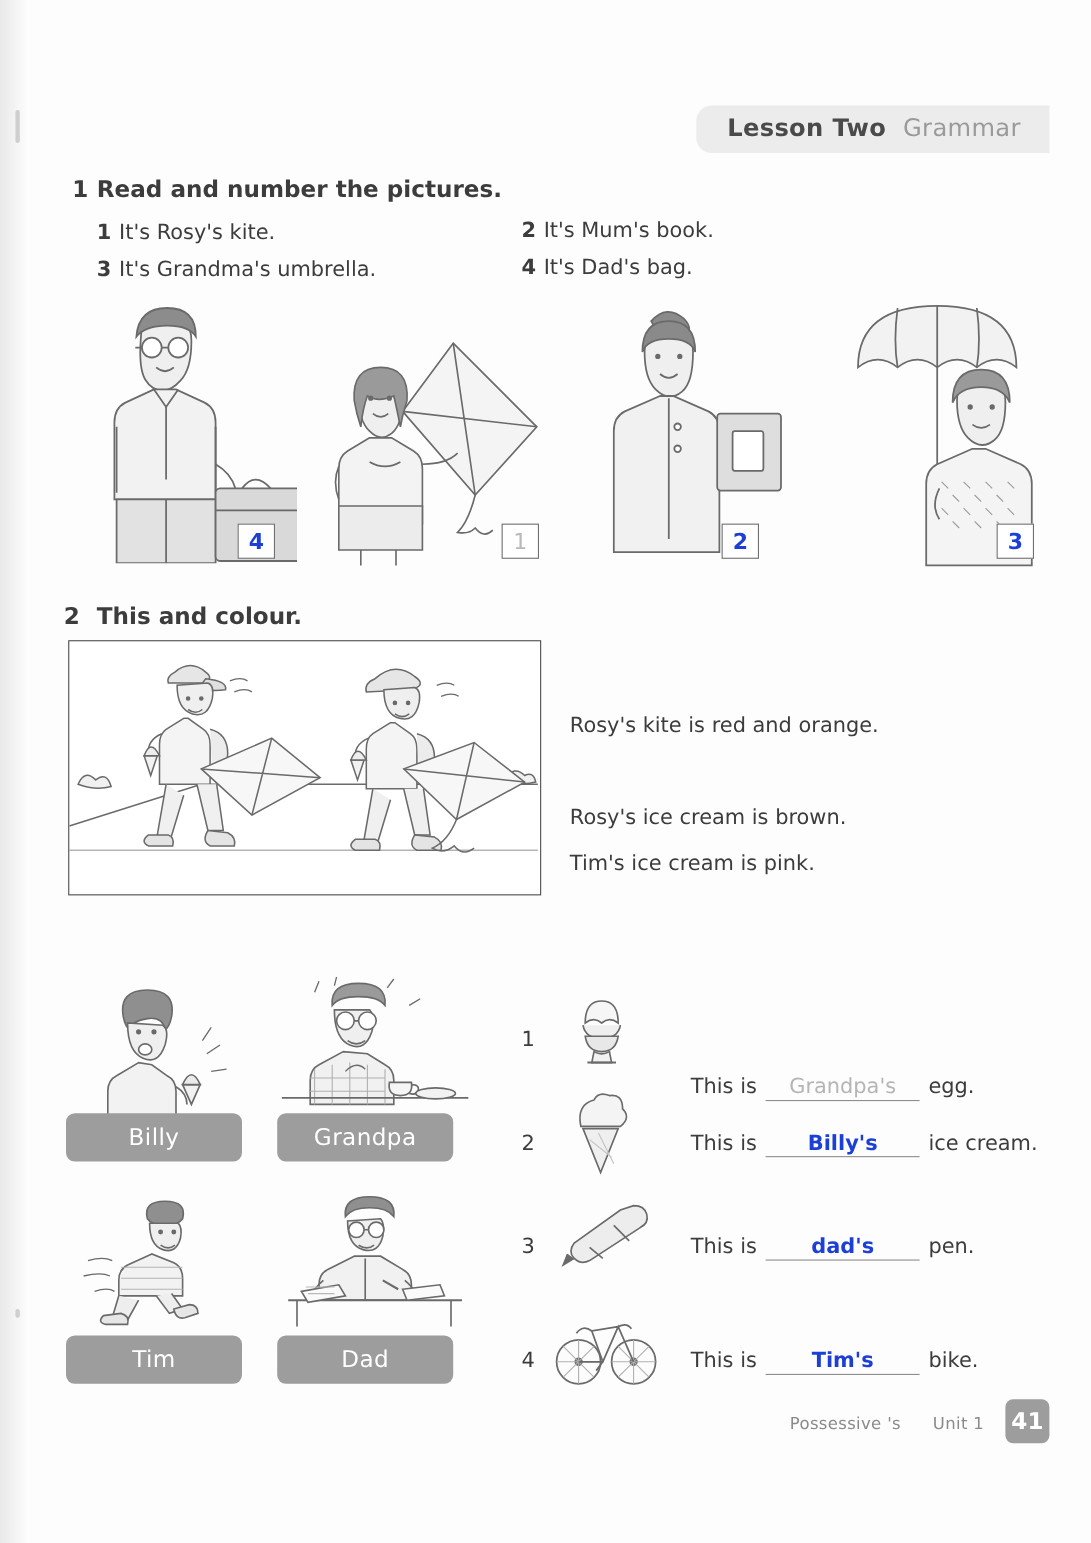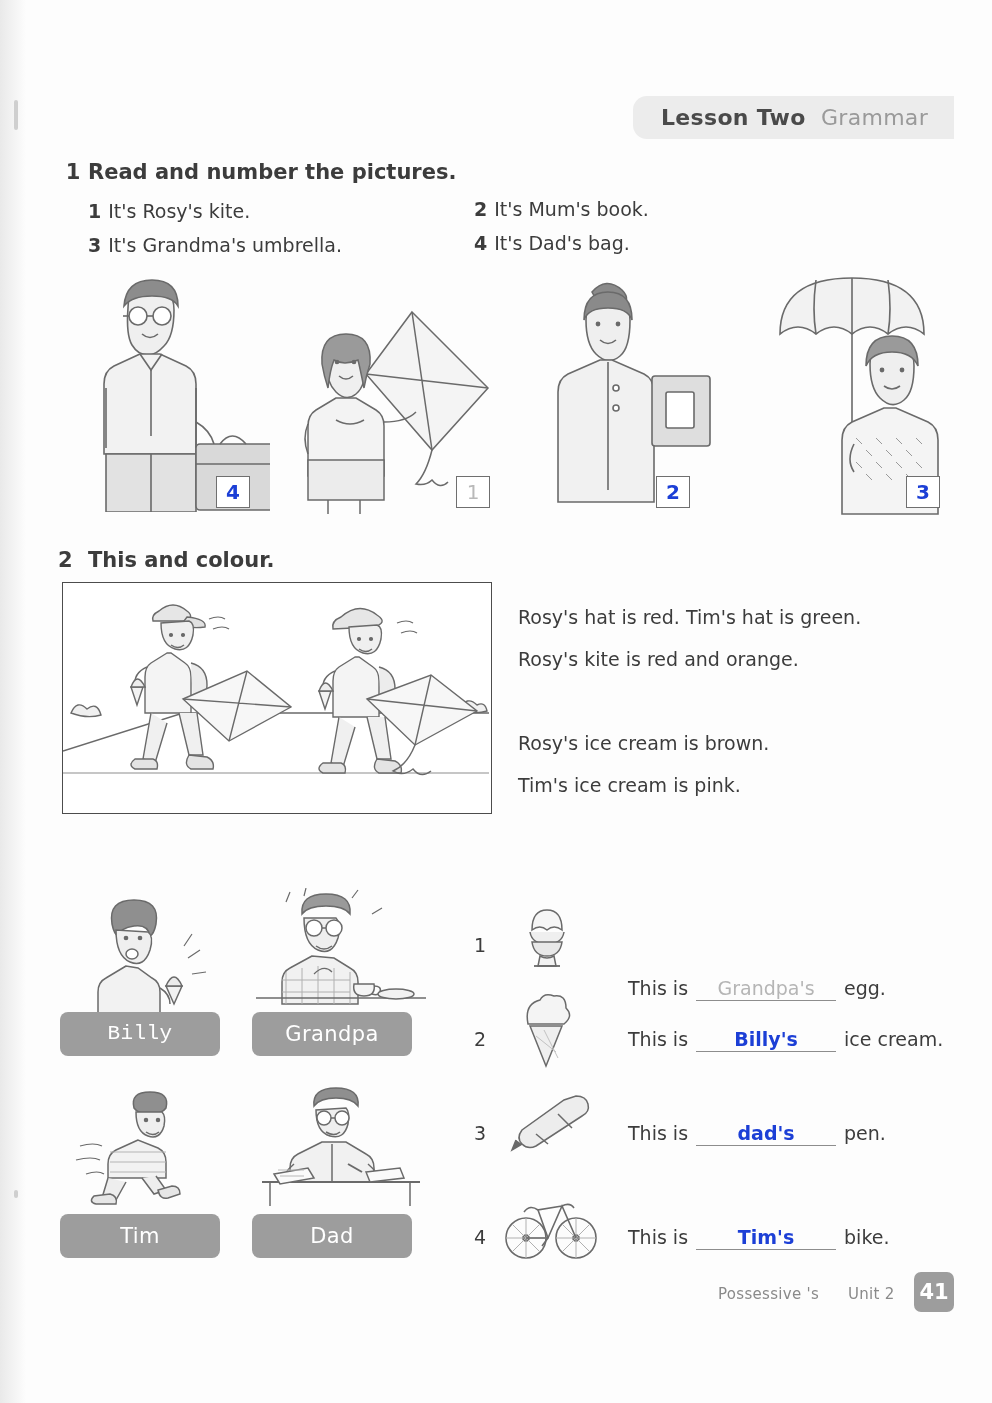--- a/index.html
+++ b/index.html
@@ -375,21 +375,20 @@
           <path d="M334 40 q10-4 16 0 M338 50 q10-4 16 0" stroke-width="1.2"></path>
         </g>
 
         <path d="M304 116 L368 92 L414 128 L352 162 Z" fill="#f7f7f7"></path>
         <path d="M304 116 L414 128 M368 92 L352 162"></path>
         <path d="M352 162 q-8 20 -22 26 q10 6 20 -2 q8 10 18 2"></path>
       </g>
     </svg>
   </div>
 
-  <div class="colour-line" style="left:518px; top:606px;">Rosy's hat is red. Tim's hat is green.</div>
   <div class="colour-line" style="left:518px; top:648px;">Rosy's kite is red and orange.</div>
   <div class="colour-line" style="left:518px; top:732px;">Rosy's ice cream is brown.</div>
   <div class="colour-line" style="left:518px; top:774px;">Tim's ice cream is pink.</div>
 
 
   <div class="illus" style="left:72px; top:896px; width:150px; height:120px;">
     <svg width="150" height="120" viewBox="0 0 150 120">
       <g fill="none" stroke="#6a6a6a" stroke-width="1.5">
         <path d="M40 28 q-4-24 22-24 q26 0 22 24 q-2 10 -6 12 q-2-12 -16-10 q-14 2 -16 10 q-4-2 -6-12z" fill="#8f8f8f"></path>
         <path d="M44 34 q0 26 14 32 q14 6 20-12 q4-14 -2-18z" fill="#efefef"></path>
@@ -397,21 +396,21 @@
         <circle cx="68" cy="42" r="1.6" fill="#6a6a6a"></circle>
         <ellipse cx="60" cy="58" rx="6" ry="5" fill="#fff"></ellipse>
         <path d="M54 70 l-20 12 q-8 4 -8 14 v24 h62 v-24 q0-10 -8-14 l-14-10z" fill="#f2f2f2"></path>
         <path d="M88 92 q10 6 10 16"></path>
         <path d="M94 90 l8 18 l8-18z" fill="#f1f1f1"></path>
         <path d="M94 90 q8-18 16 0z" fill="#ebebeb"></path>
         <path d="M116 62 l12-8 M120 78 l14-2 M112 50 l8-12" stroke-width="1.2"></path>
       </g>
     </svg>
   </div>
-  <div class="plate" style="left:60px; top:1012px;font-family:Liberation Mono, monospace;">Billy</div>
+  <div class="plate" style="left:60px; top:1012px;">Billy</div>
 
   <div class="illus" style="left:256px; top:888px; width:170px; height:128px;">
     <svg width="170" height="128" viewBox="0 0 170 128">
       <g fill="none" stroke="#6a6a6a" stroke-width="1.5">
         <path d="M46 26 q-2-20 24-20 q26 0 24 20 q-6-8 -24-8 q-18 0 -24 8z" fill="#9a9a9a"></path>
         <path d="M48 30 q0 26 14 32 q14 6 20-12 q4-14 -2-20z" fill="#efefef"></path>
         <circle cx="58" cy="40" r="8" fill="#fff"></circle>
         <circle cx="78" cy="40" r="8" fill="#fff"></circle>
         <path d="M66 40 h4"></path>
         <path d="M60 58 q8 6 16 0"></path>
@@ -546,16 +545,16 @@
         <path d="M58 18 q8-4 12 2"></path>
         <path d="M44 50 l-6 8"></path>
       </g>
     </svg>
   </div>
   <div class="row-text" style="left:628px; top:1226px;">
     <span>This is</span><span class="blank ans">Tim's</span><span>bike.</span>
   </div>
 
   <div class="footer-txt" style="left:718px; top:1285px;">Possessive 's</div>
-  <div class="footer-txt" style="left:848px; top:1285px;">Unit 2</div>
+  <div class="footer-txt" style="left:848px; top:1285px;">Unit 1</div>
   <div class="pagebox" style="left:914px; top:1272px;">41</div>
 
 </div>
 
 </body></html>

